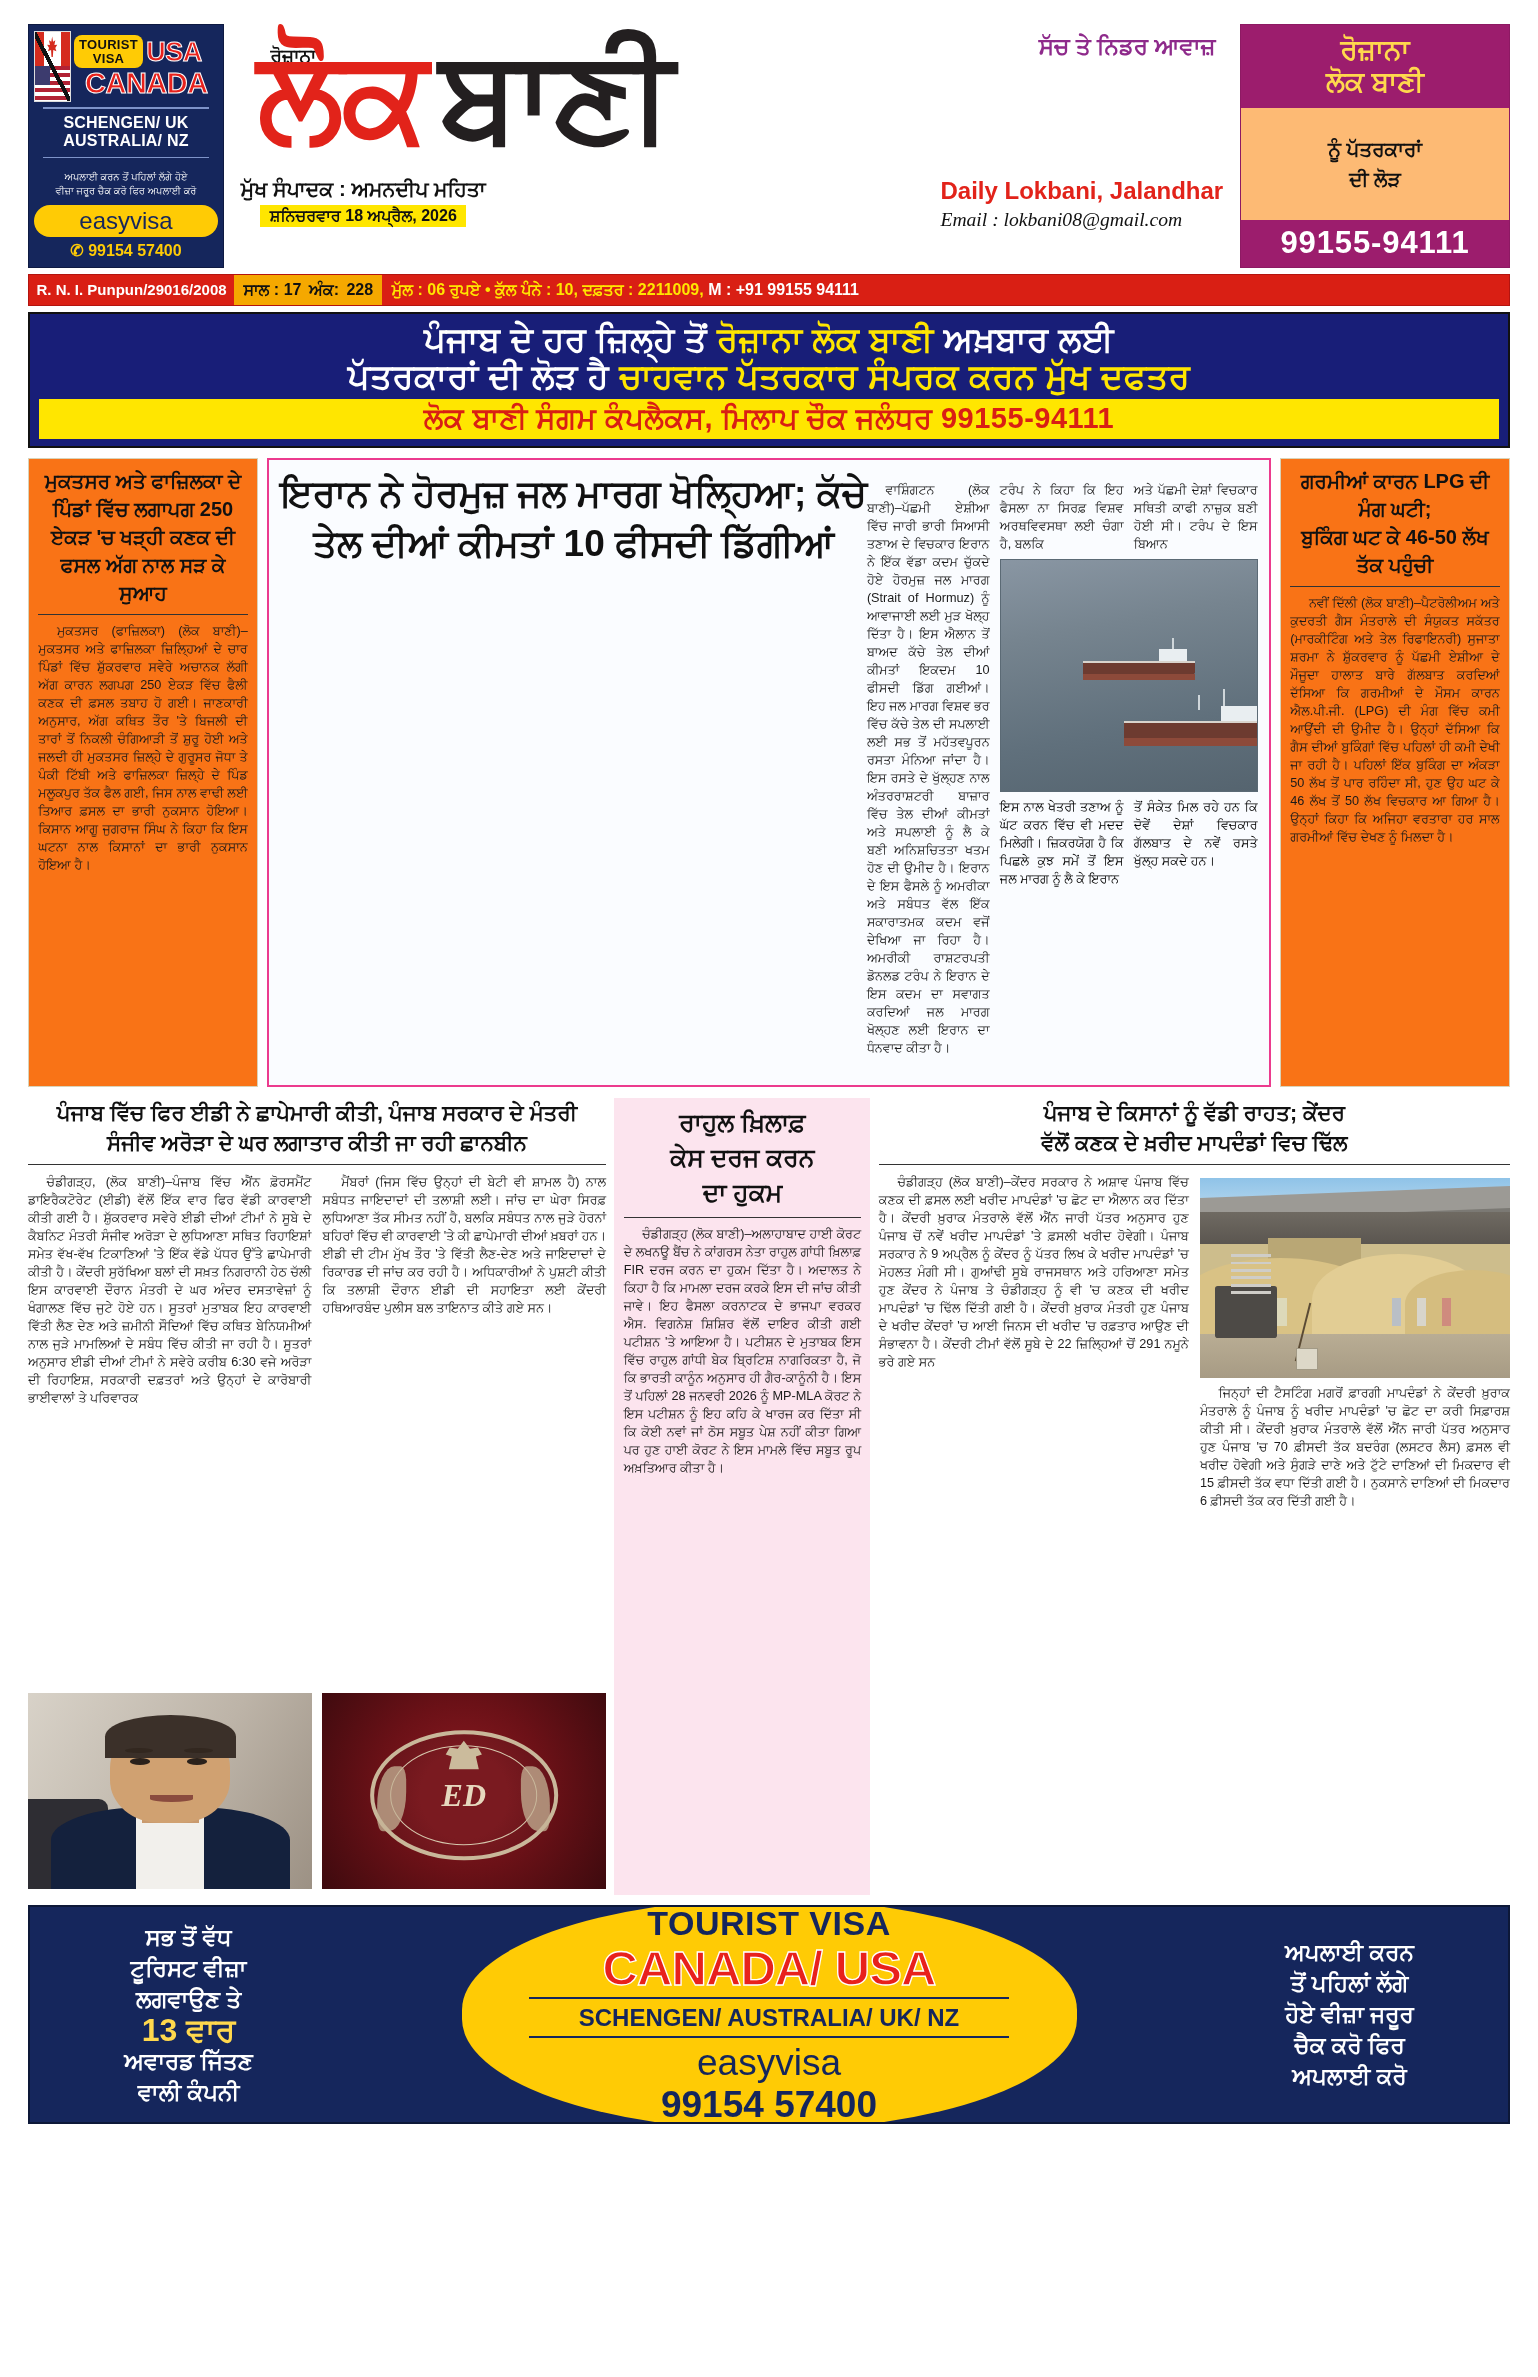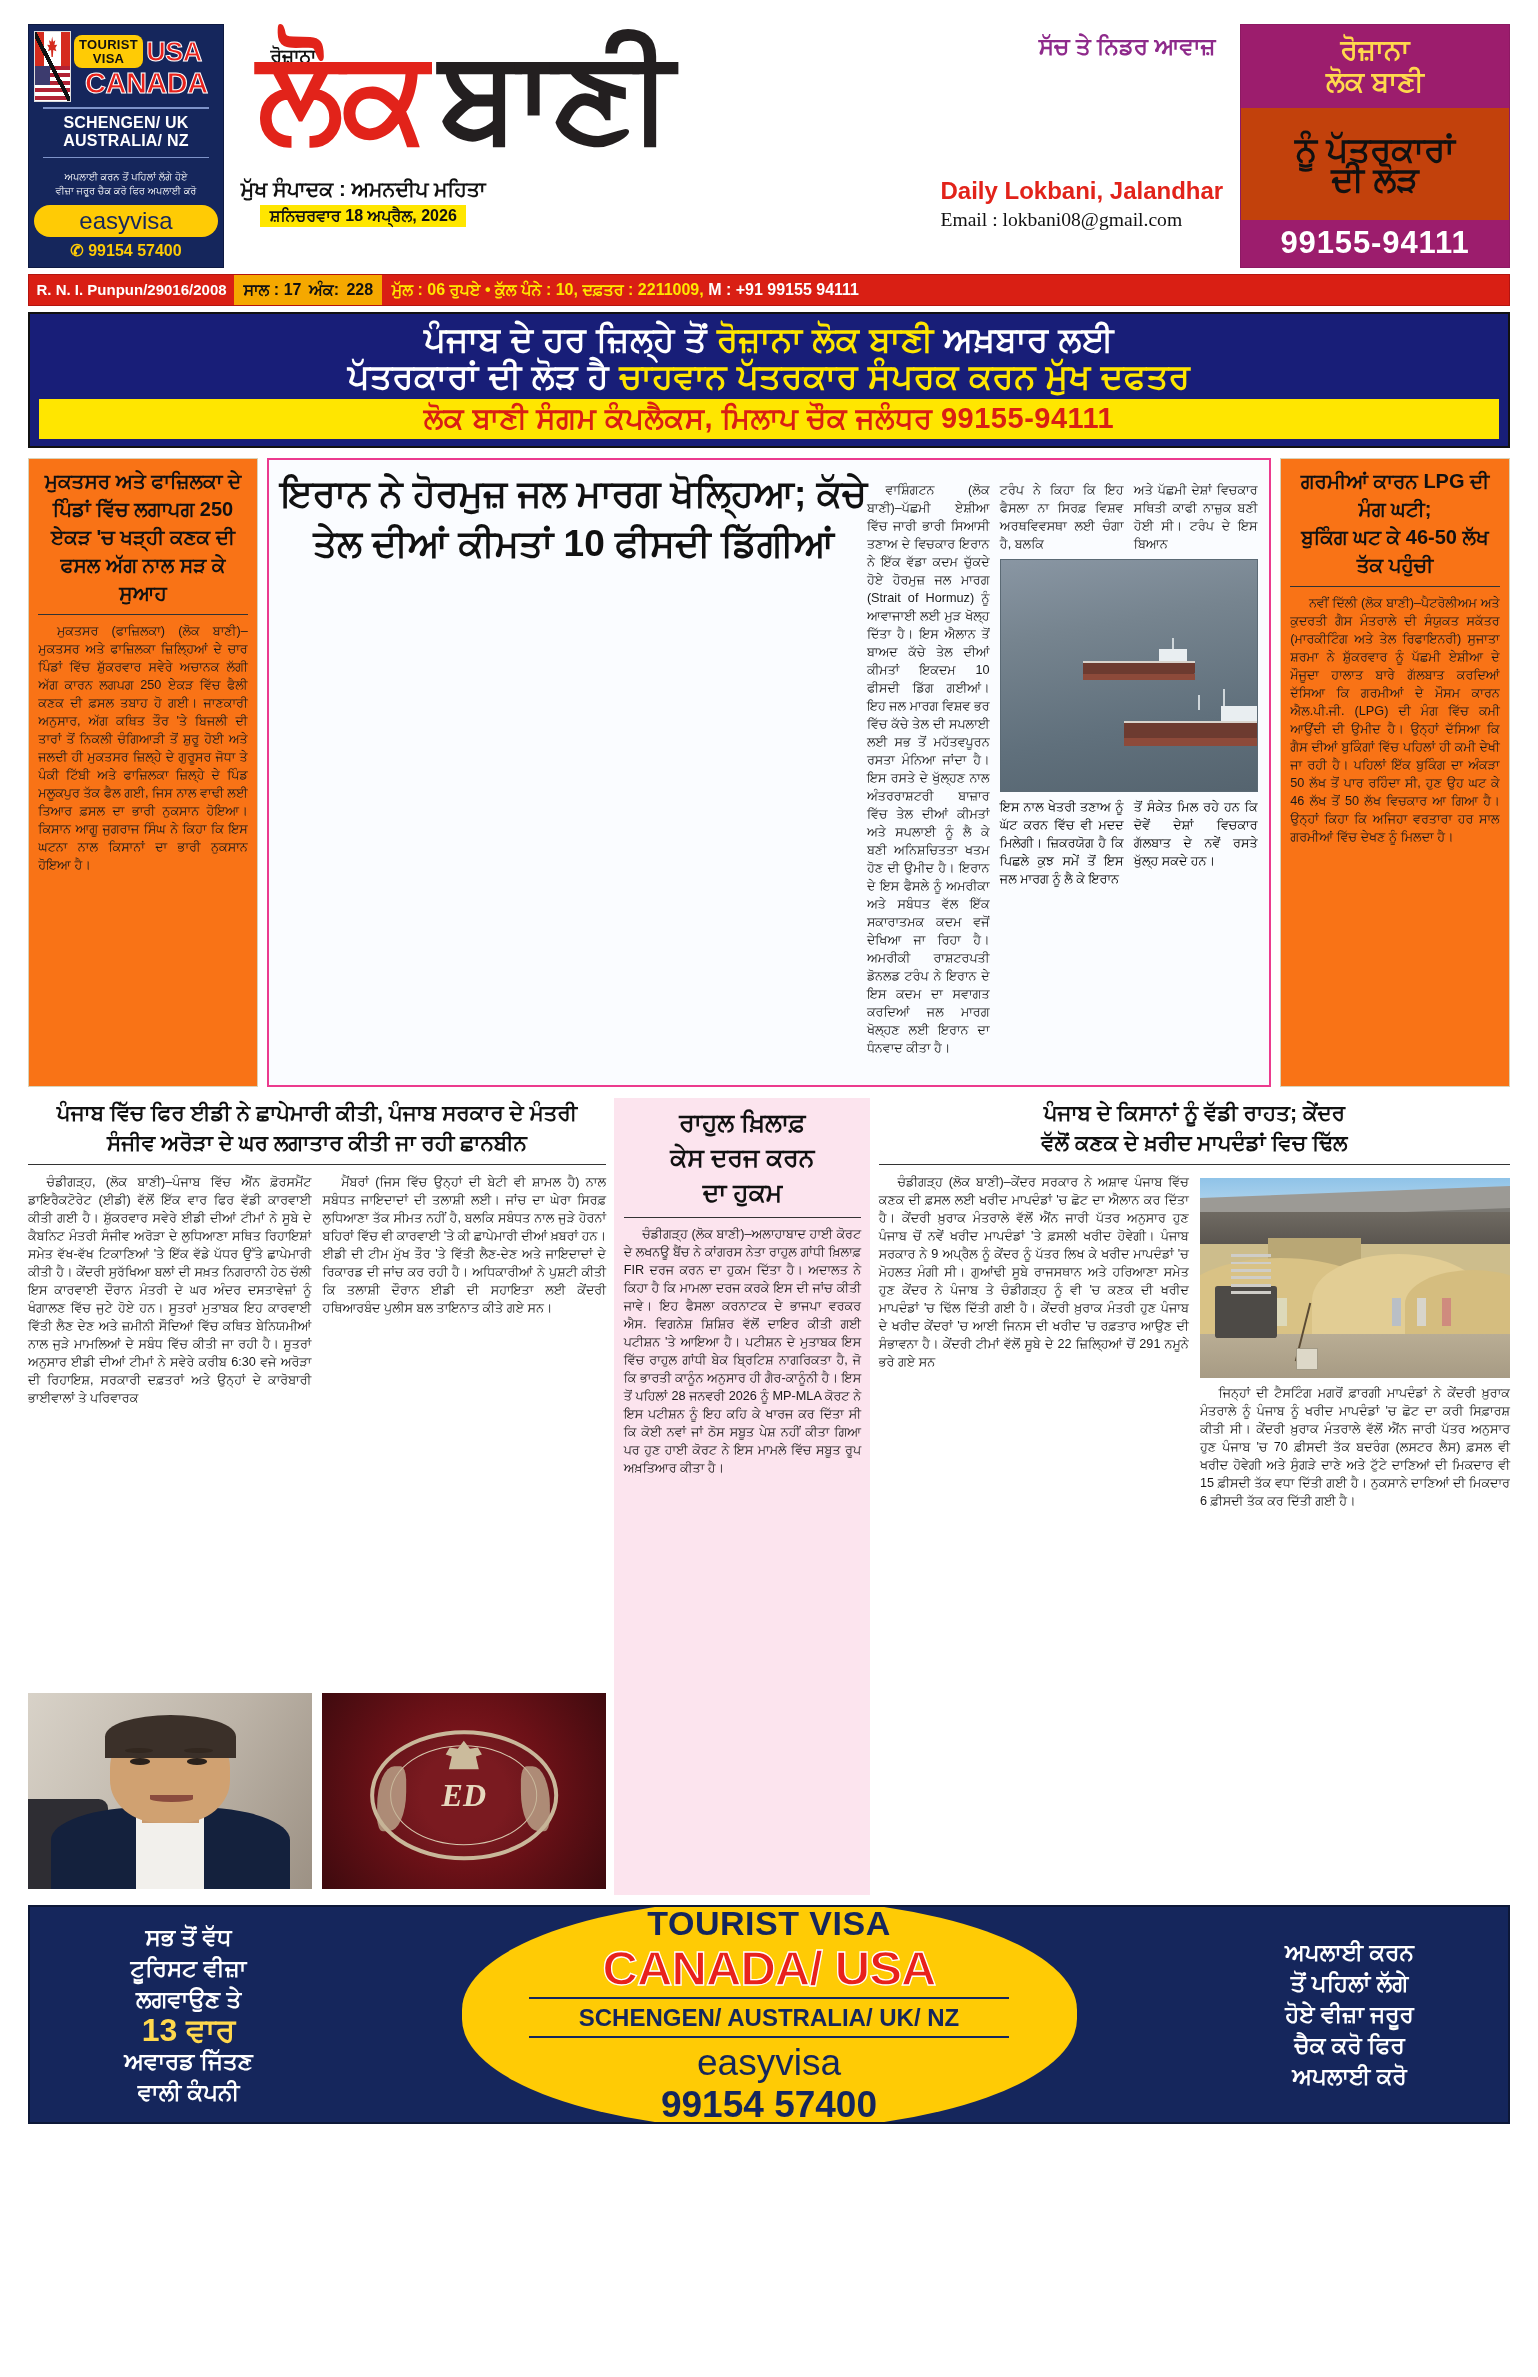--- a/index.html
+++ b/index.html
@@ -46,25 +46,25 @@
   .rozana { font-size:18.6px; font-weight:bold; color:#111; position:absolute; left:39px; top:20.5px; }
   .logo-big { position:absolute; left:26px; top:11.2px; font-size:127px; line-height:121px; font-weight:bold; letter-spacing:-1.9px; }
   .logo-lok { color:#e2231a; }
   .logo-bani { color:#231f20; margin-left:13px; }
   .tagline { position:absolute; right:17px; top:9.3px; color:#8e2a8b; font-size:23px; font-weight:bold; }
   .mast-row2 { display:flex; align-items:flex-start; justify-content:space-between; padding:0 9.3px; margin-top:-3.7px; }
   .editor { font-size:20.5px; font-weight:bold; color:#111; }
   .datechip { background:#ffe600; display:inline-block; padding:1.9px 9.3px; font-size:16px; font-weight:bold; color:#111; margin-top:3.7px; }
   .mast-right-txt { text-align:left; }
   .daily-lok { color:#e2231a; font-size:24px; font-weight:bold; }
-  .email-line { font-family:"Liberation Serif", serif; font-size:19.6px; color:#111; margin-top:3.7px; }
+  .email-line { font-family:"Liberation Serif", serif; font-style:italic; font-size:19.6px; color:#111; margin-top:3.7px; }
 
   .jobs-box { width:270px; border:1.9px solid #8d1a63; display:flex; flex-direction:column; }
   .jb-top { background:#9c1d6d; color:#ffd84d; font-weight:bold; font-size:28px; line-height:32px; text-align:center; padding:9.3px 3.7px; }
-  .jb-mid { background:#c2410c; color:#111; font-weight:bold; font-size:34px; line-height:30px; text-align:center; padding:9.3px 3.7px; flex:1;
+  .jb-mid { background:#fdba74; color:#111; font-weight:bold; font-size:20px; line-height:30px; text-align:center; padding:9.3px 3.7px; flex:1;
      display:flex; flex-direction:column; justify-content:center; }
   .jb-bot { background:#9c1d6d; color:#fff; font-weight:bold; font-size:31px; text-align:center; padding:5.6px 1.9px; letter-spacing:0.9px; }
 
   
   .infobar { display:flex; height:32px; margin-top:5.6px; border:0.9px solid #b3140f; }
   .ib-a { background:#d91f14; color:#fff; font-weight:bold; font-size:15px; display:flex; align-items:center; padding:0 7.5px; }
   .ib-b { background:#f5a800; color:#111; font-weight:bold; font-size:16px; display:flex; align-items:center; padding:0 9.3px; gap:7.5px; }
   .ib-c { background:#d91f14; color:#ffe600; font-weight:bold; font-size:16px; display:flex; align-items:center; padding:0 9.3px; flex:1; }
   .ib-c .wht { color:#fff; }
 

